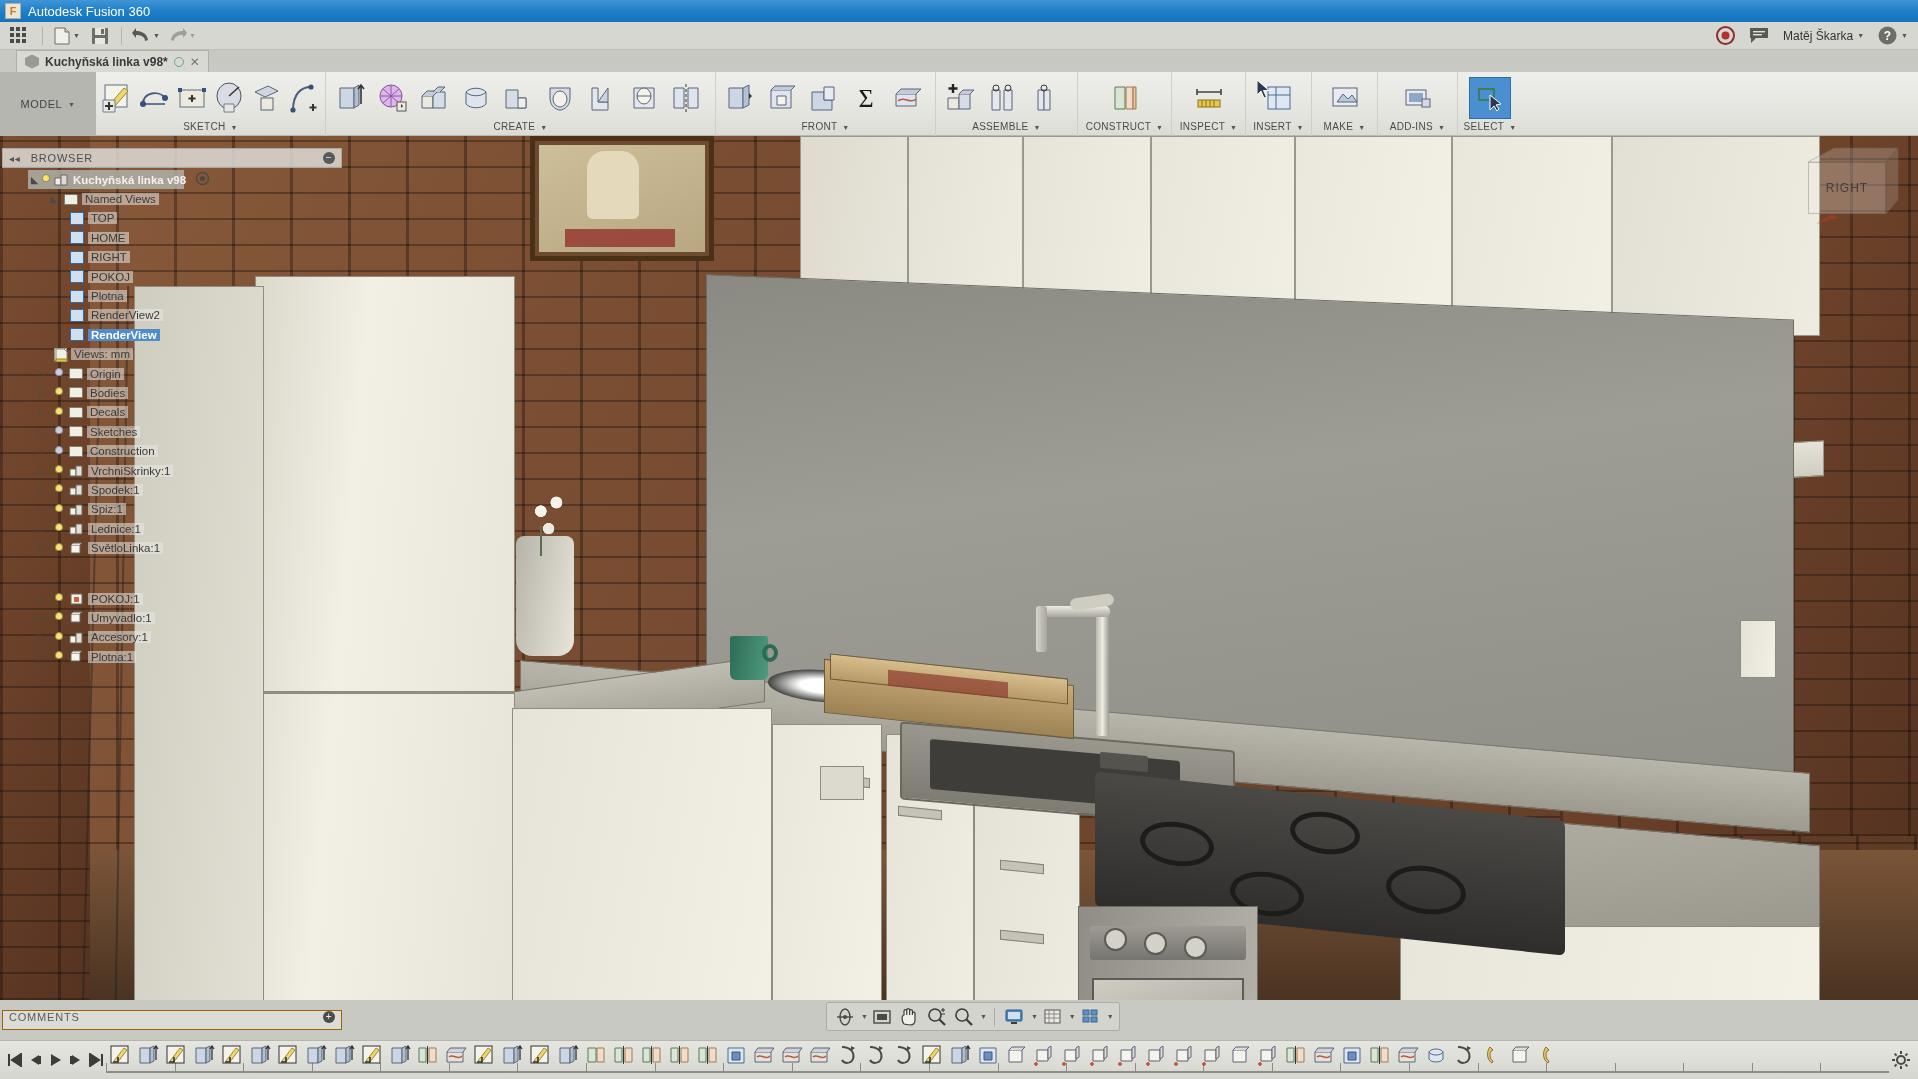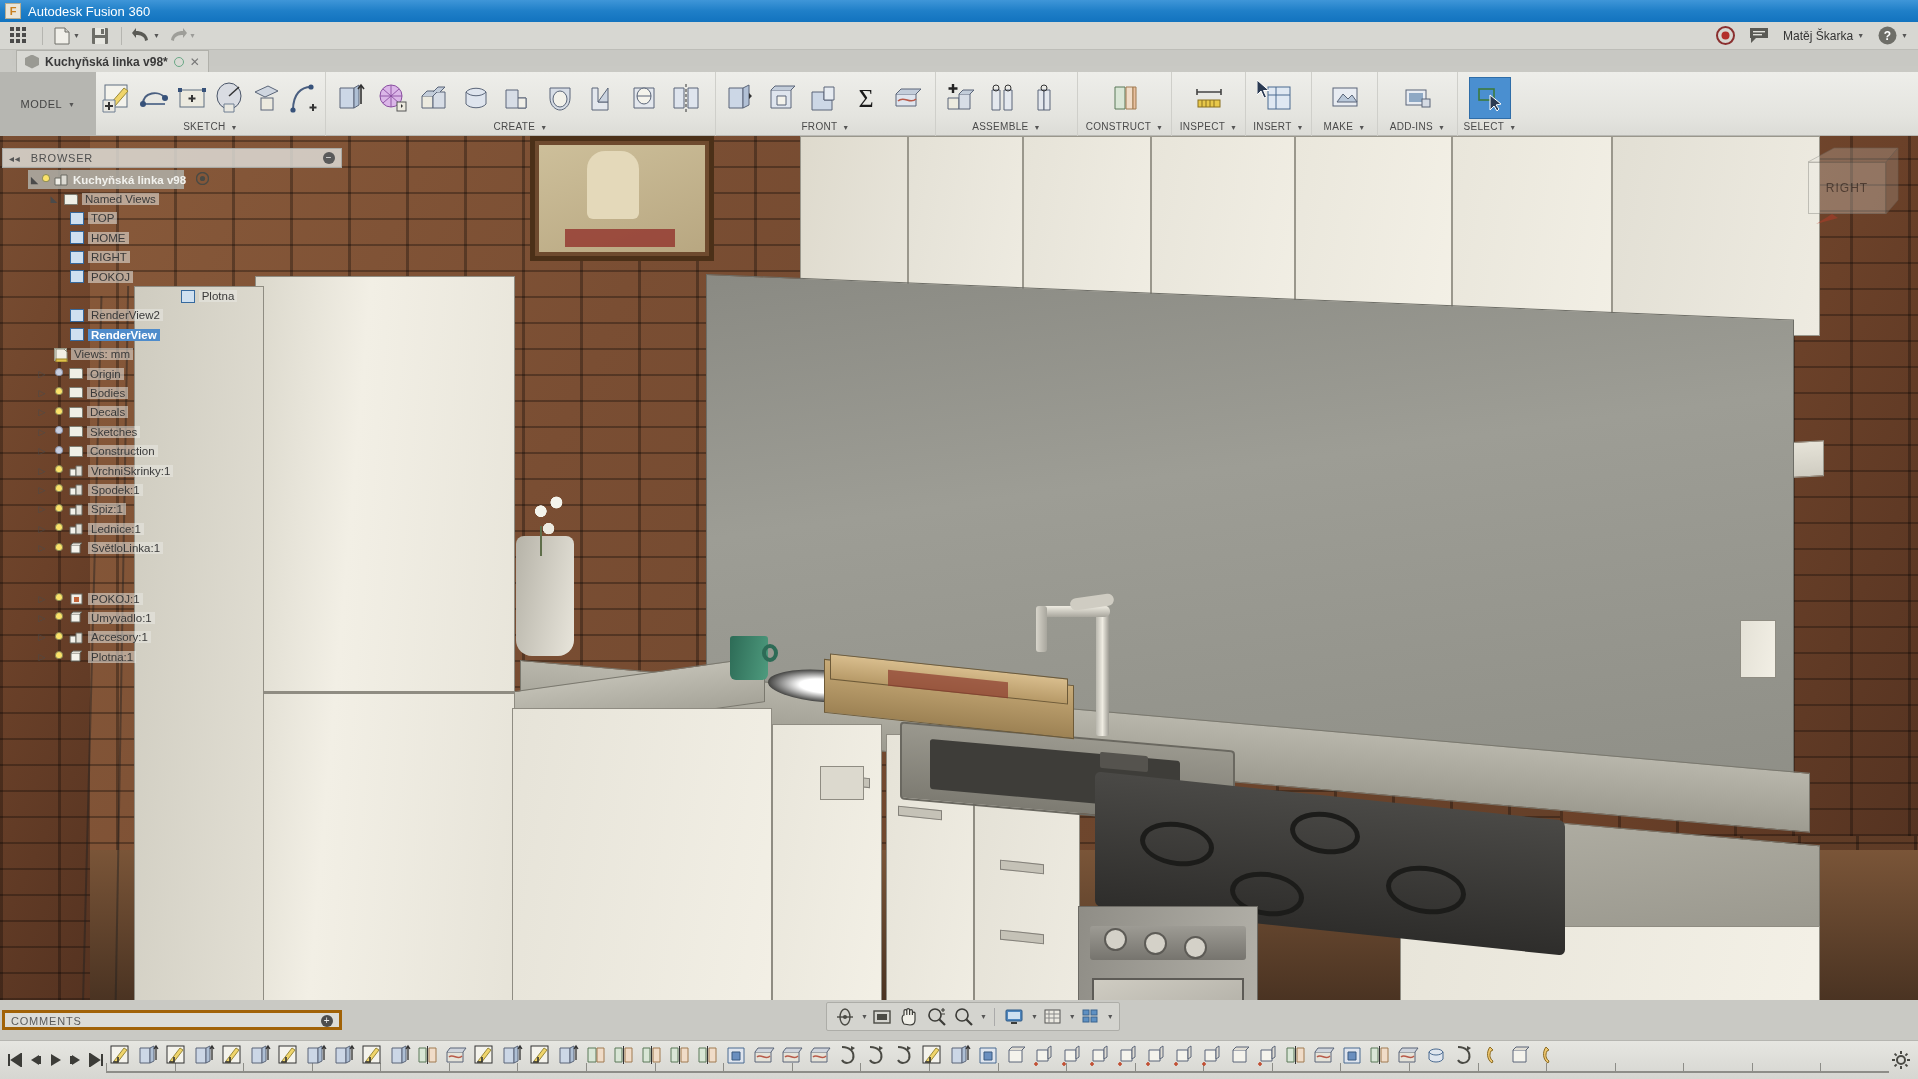--- a/index.html
+++ b/index.html
@@ -126,22 +126,22 @@
     position:absolute; left:826px; top:1002px; height:29px;
     background:rgba(214,214,209,.85); border:1px solid #adada8; border-radius:2px;
     display:flex; align-items:center; gap:2px; padding:0 5px;
   }
   .navbar .nsep { width:1px;height:18px;background:#aaa; margin:0 5px; }
   .nbtn { width:25px;height:23px;display:flex;align-items:center;justify-content:center; }
 
   
   .comments {
     position:absolute; left:2px; top:1010px; width:340px; height:20px;
-    background:rgba(222,222,217,.9); border:3px solid #a16207;
-    display:flex; align-items:flex-end; padding:0 6px;
+    background:rgba(222,222,217,.9); border:1px solid #a16207;
+    display:flex; align-items:flex-start; padding:0 6px;
     font-size:11px; color:#5b5b5b; letter-spacing:.8px;
   }
   .comments .plus { margin-left:auto; width:12px;height:12px;border-radius:50%;
     background:#4d4d4d; color:#eee; font-size:10px; line-height:11px; text-align:center; }
 
   
   .timeline {
     position:absolute; left:0; top:1040px; width:1918px; height:39px;
     background:linear-gradient(to bottom,#e6e6e1,#d6d6d1);
     border-top:1px solid #b6b6b1;
@@ -696,21 +696,21 @@
       <span class="lbl">HOME</span>
     </div>
     <div class="trow" style="padding-left:42px;">
       <span class="vicon"></span>
       <span class="lbl">RIGHT</span>
     </div>
     <div class="trow" style="padding-left:42px;">
       <span class="vicon"></span>
       <span class="lbl">POKOJ</span>
     </div>
-    <div class="trow" style="padding-left:42px;justify-content:center;">
+    <div class="trow" style="padding-left:42px;">
       <span class="vicon"></span>
       <span class="lbl">Plotna</span>
     </div>
     <div class="trow" style="padding-left:42px;">
       <span class="vicon"></span>
       <span class="lbl">RenderView2</span>
     </div>
     <div class="trow selected" style="padding-left:42px;">
       <span class="vicon"></span>
       <span class="lbl">RenderView</span>

